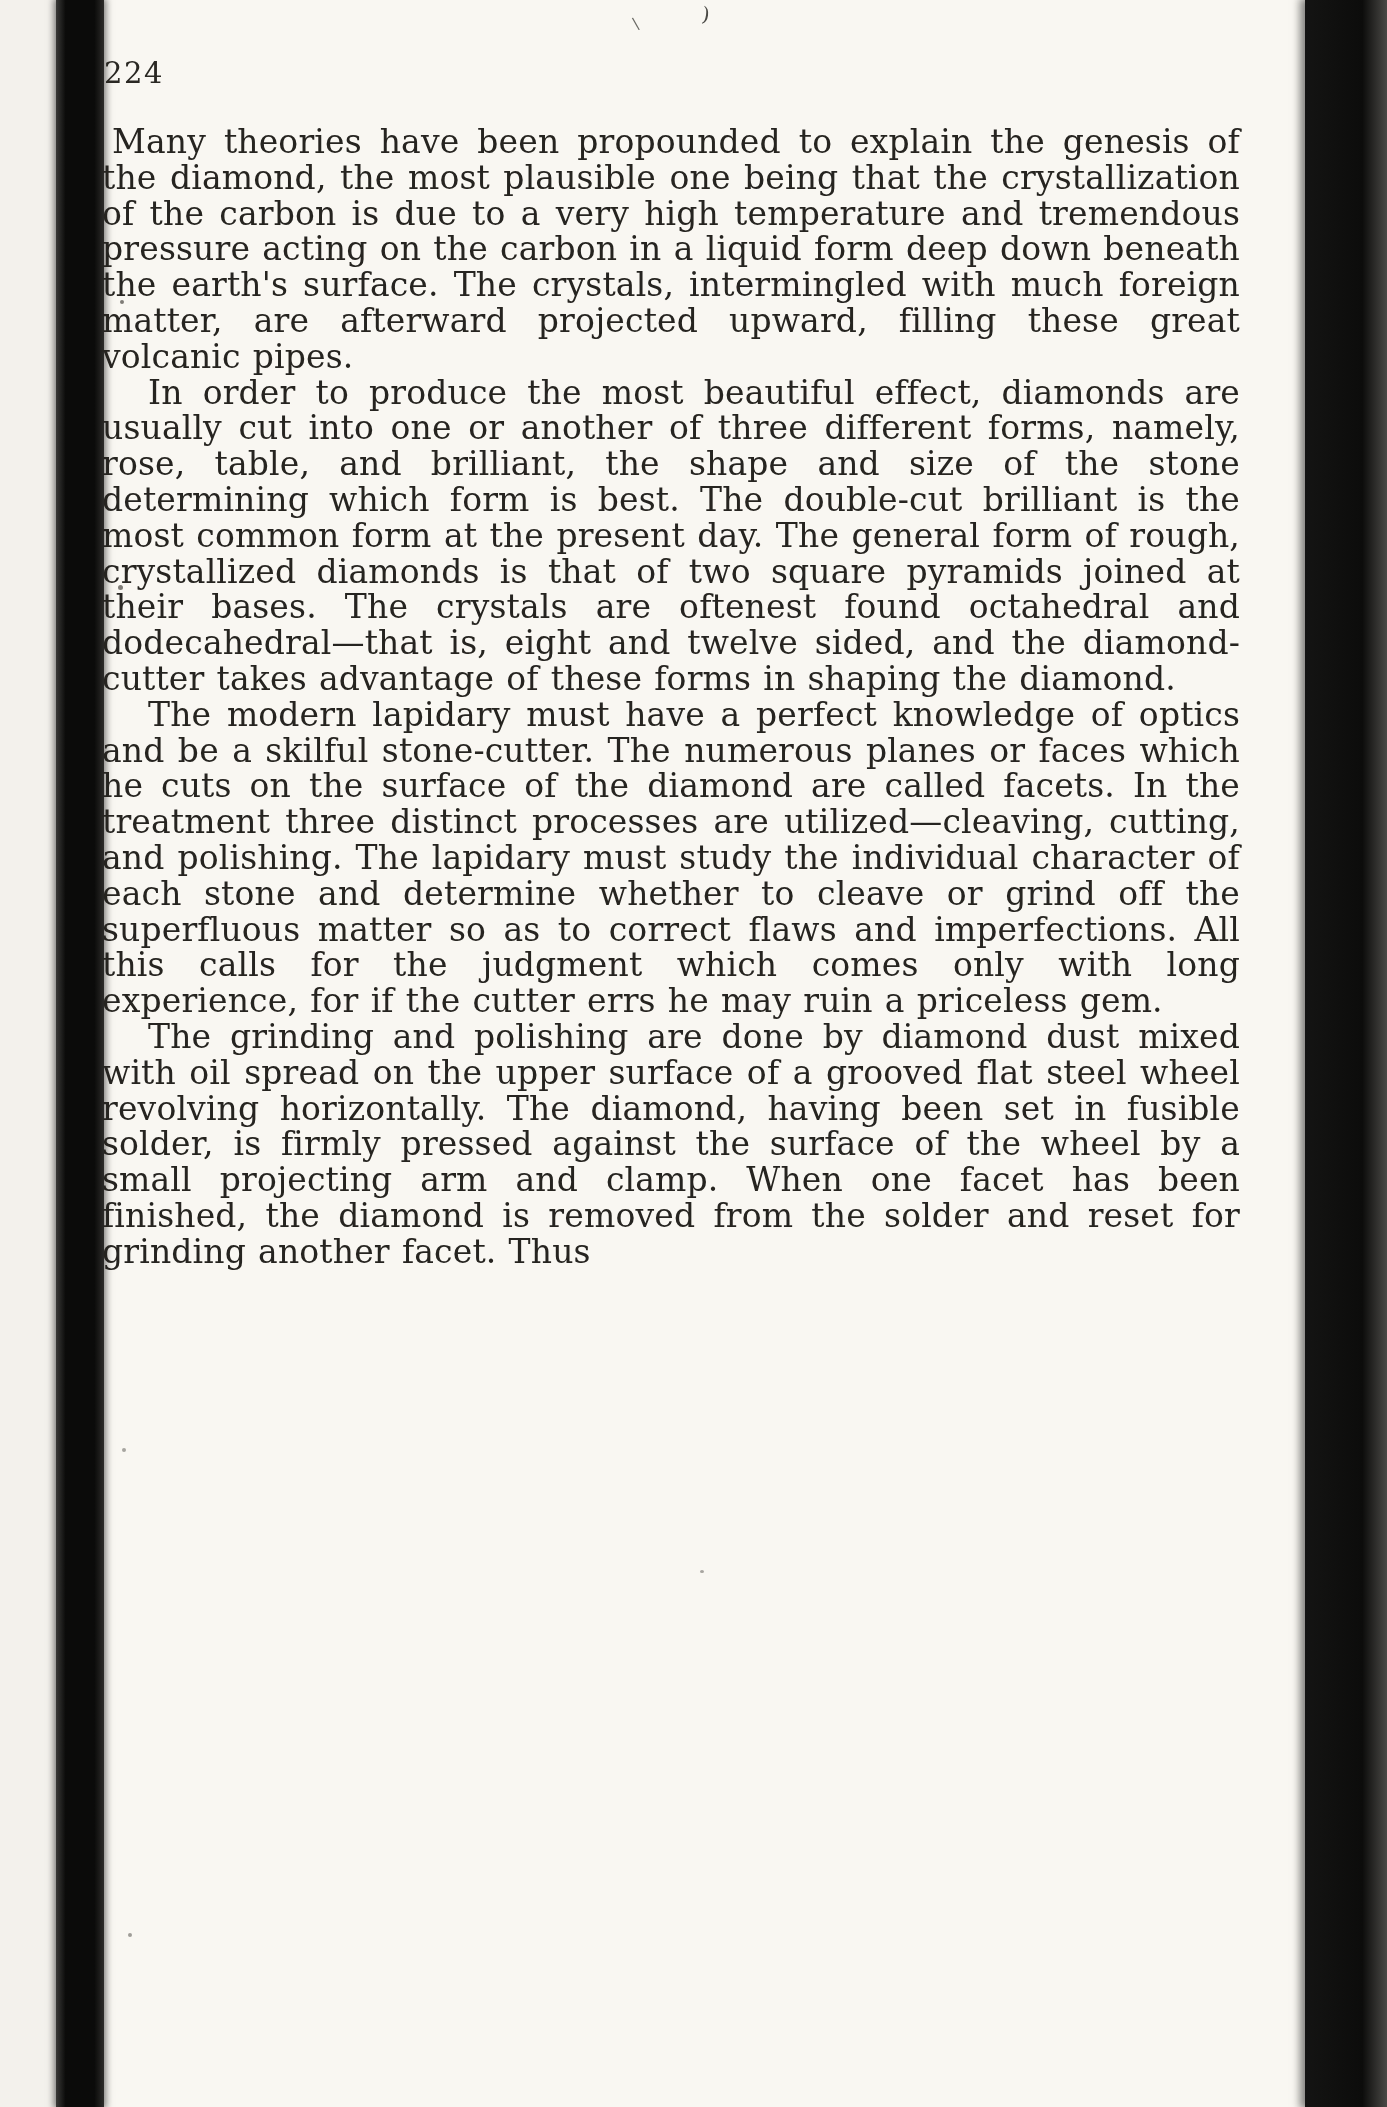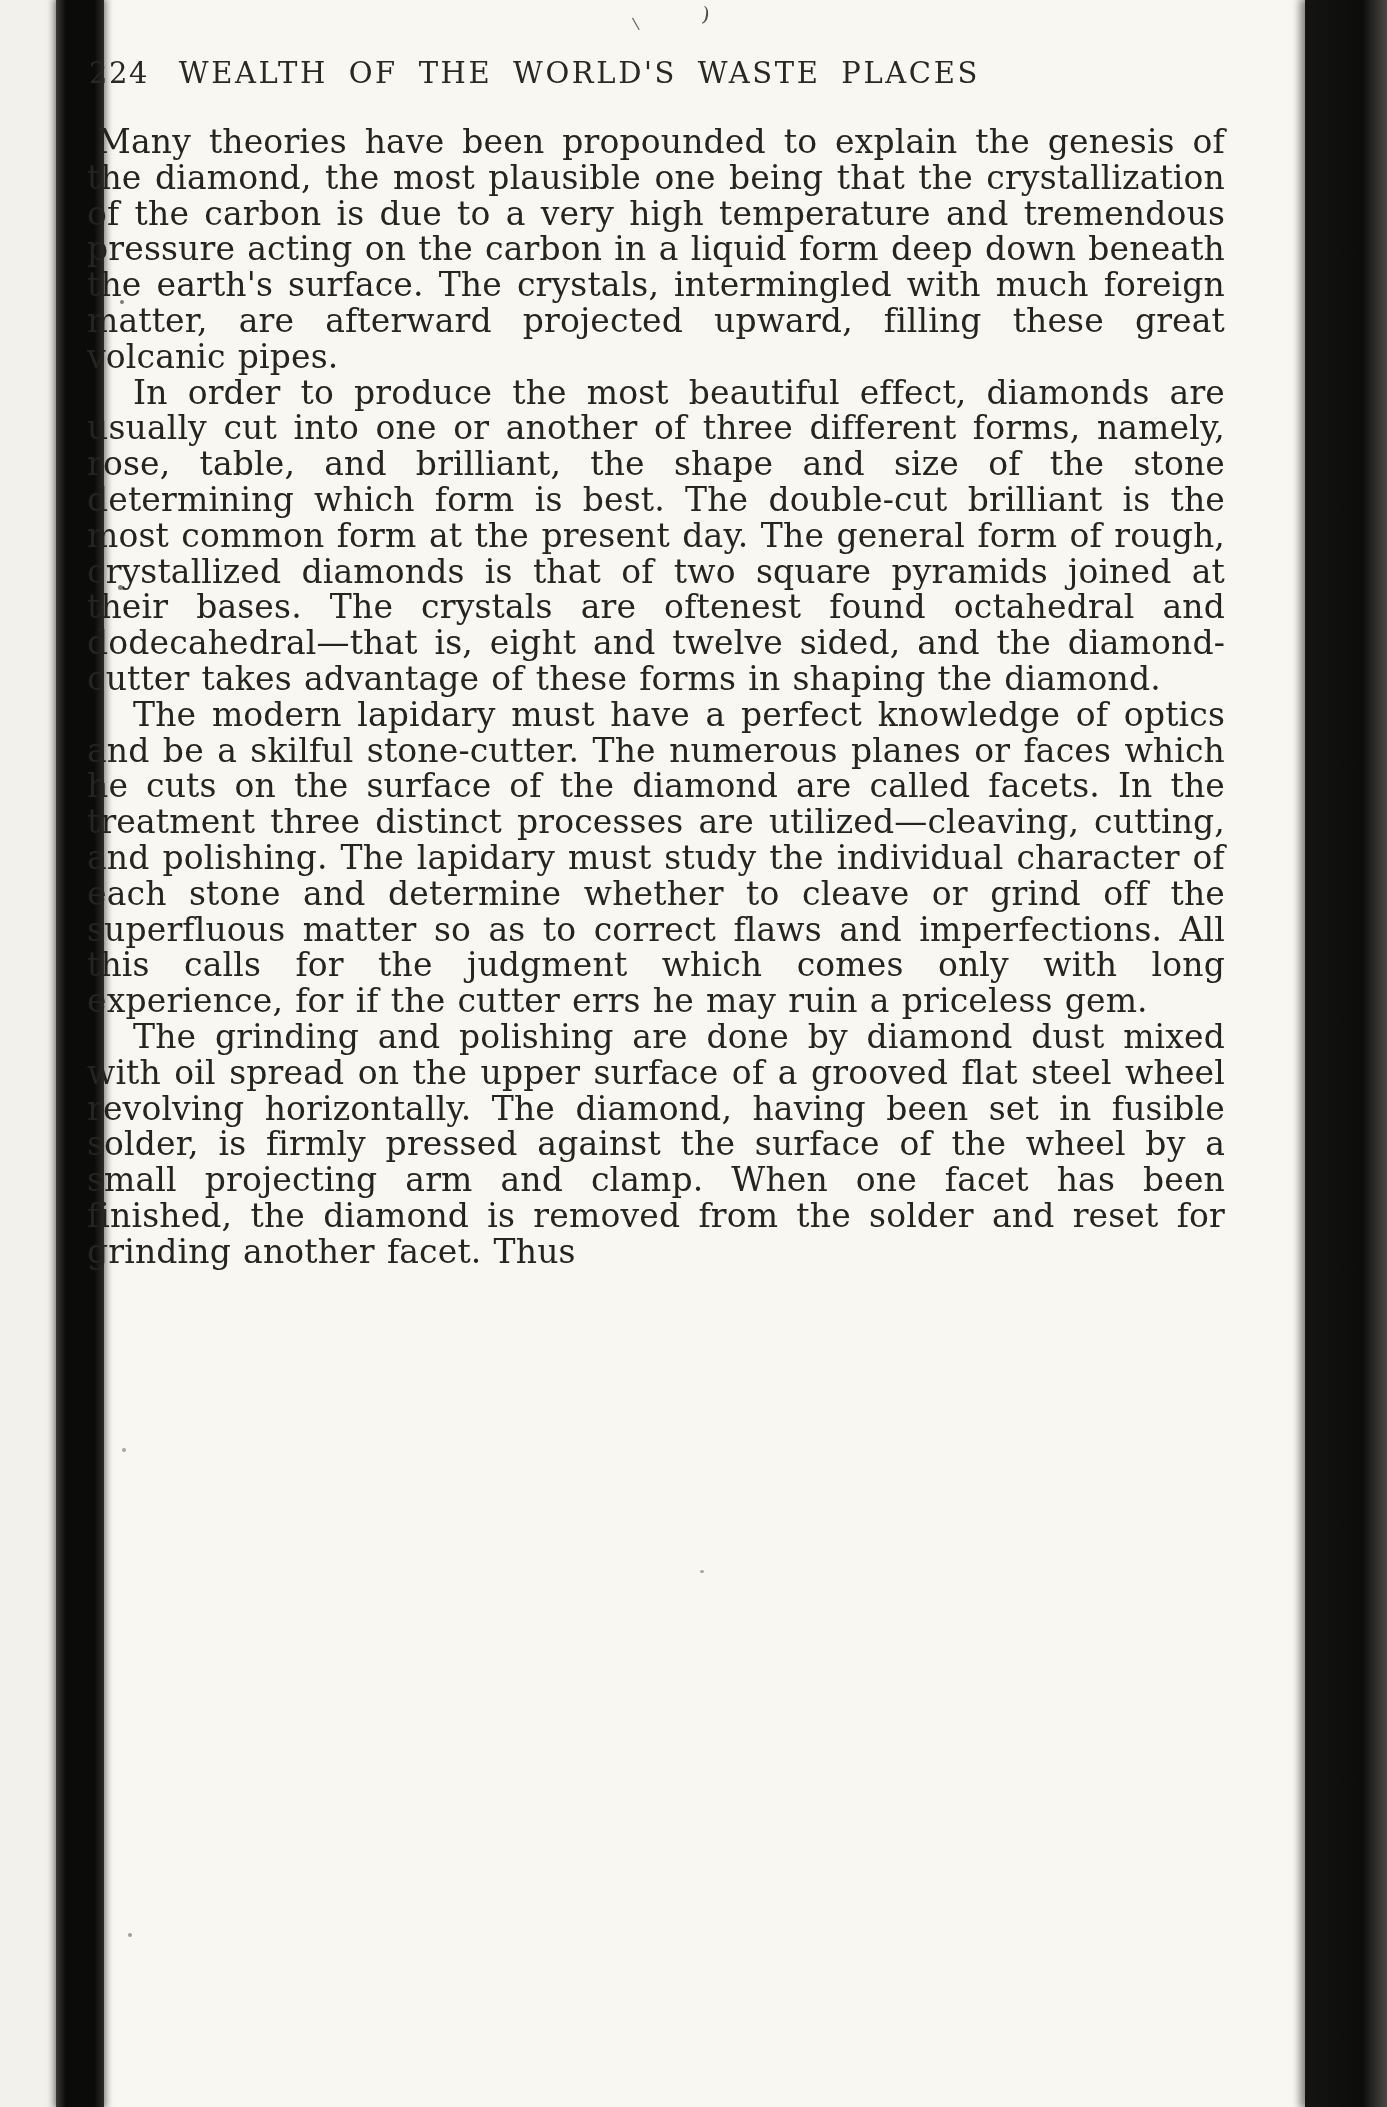--- a/index.html
+++ b/index.html
@@ -34,21 +34,21 @@
   .edge-right {
     position: absolute;
     right: 0; top: 0;
     width: 82px; height: 100%;
     background: linear-gradient(to right, #141413 0%, #0c0c0b 70%, #4a4946 100%);
     box-shadow: -3px 0 8px 2px rgba(15,15,14,0.5);
   }
   
   .text-block {
     position: absolute;
-    left: 87px;
+    left: 102px;
     top: 56px;
     width: 1138px;
   }
   .running-head {
     display: flex;
     align-items: baseline;
     gap: 30px;
     font-size: 29px;
     letter-spacing: 2.6px;
     word-spacing: 9px;
@@ -105,21 +105,20 @@
   <span class="speck s1"></span>
   <span class="speck s2"></span>
   <span class="speck s3"></span>
   <span class="speck s4"></span>
   <span class="speck s5"></span>
 
   <div class="text-block">
 
     <div class="running-head">
       <span class="pagenum">224</span>
-      <span class="head-title">WEALTH OF THE WORLD'S WASTE PLACES</span>
     </div>
 
     <div class="body-text">
       <p class="first">Many theories have been propounded to explain the genesis of the diamond, the most plausible one being that the crystallization of the carbon is due to a very high temperature and tremendous pressure acting on the carbon in a liquid form deep down beneath the earth's surface. The crystals, intermingled with much foreign matter, are afterward projected upward, filling these great volcanic pipes.</p>
       <p class="ind">In order to produce the most beautiful effect, diamonds are usually cut into one or another of three different forms, namely, rose, table, and brilliant, the shape and size of the stone determining which form is best. The double-cut brilliant is the most common form at the present day. The general form of rough, crystallized diamonds is that of two square pyramids joined at their bases. The crystals are oftenest found octahedral and dodecahedral—that is, eight and twelve sided, and the diamond-cutter takes advantage of these forms in shaping the diamond.</p>
       <p class="ind">The modern lapidary must have a perfect knowledge of optics and be a skilful stone-cutter. The numerous planes or faces which he cuts on the surface of the diamond are called facets. In the treatment three distinct processes are utilized—cleaving, cutting, and polishing. The lapidary must study the individual character of each stone and determine whether to cleave or grind off the superfluous matter so as to correct flaws and imperfections. All this calls for the judgment which comes only with long experience, for if the cutter errs he may ruin a priceless gem.</p>
       <p class="ind">The grinding and polishing are done by diamond dust mixed with oil spread on the upper surface of a grooved flat steel wheel revolving horizontally. The diamond, having been set in fusible solder, is firmly pressed against the surface of the wheel by a small projecting arm and clamp. When one facet has been finished, the diamond is removed from the solder and reset for grinding another facet. Thus</p>
     </div>
 
   </div>

